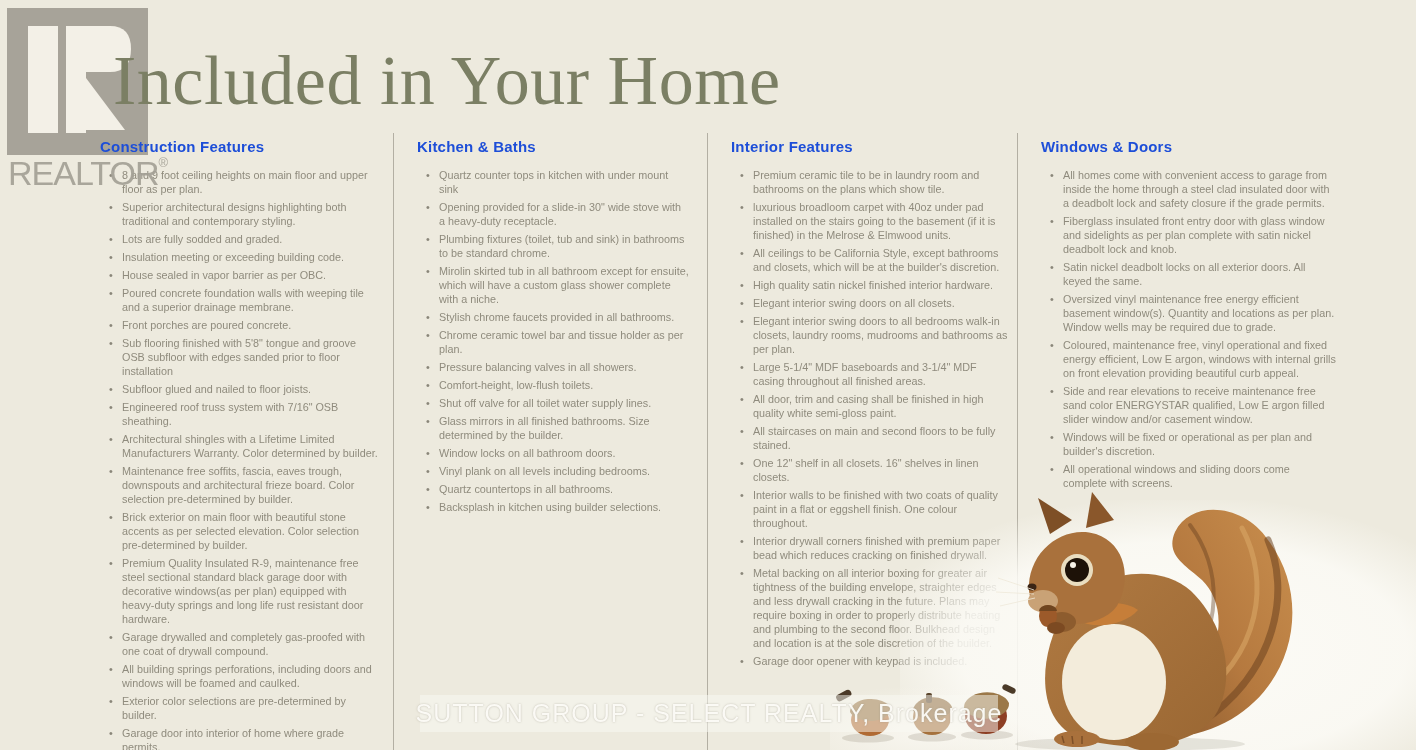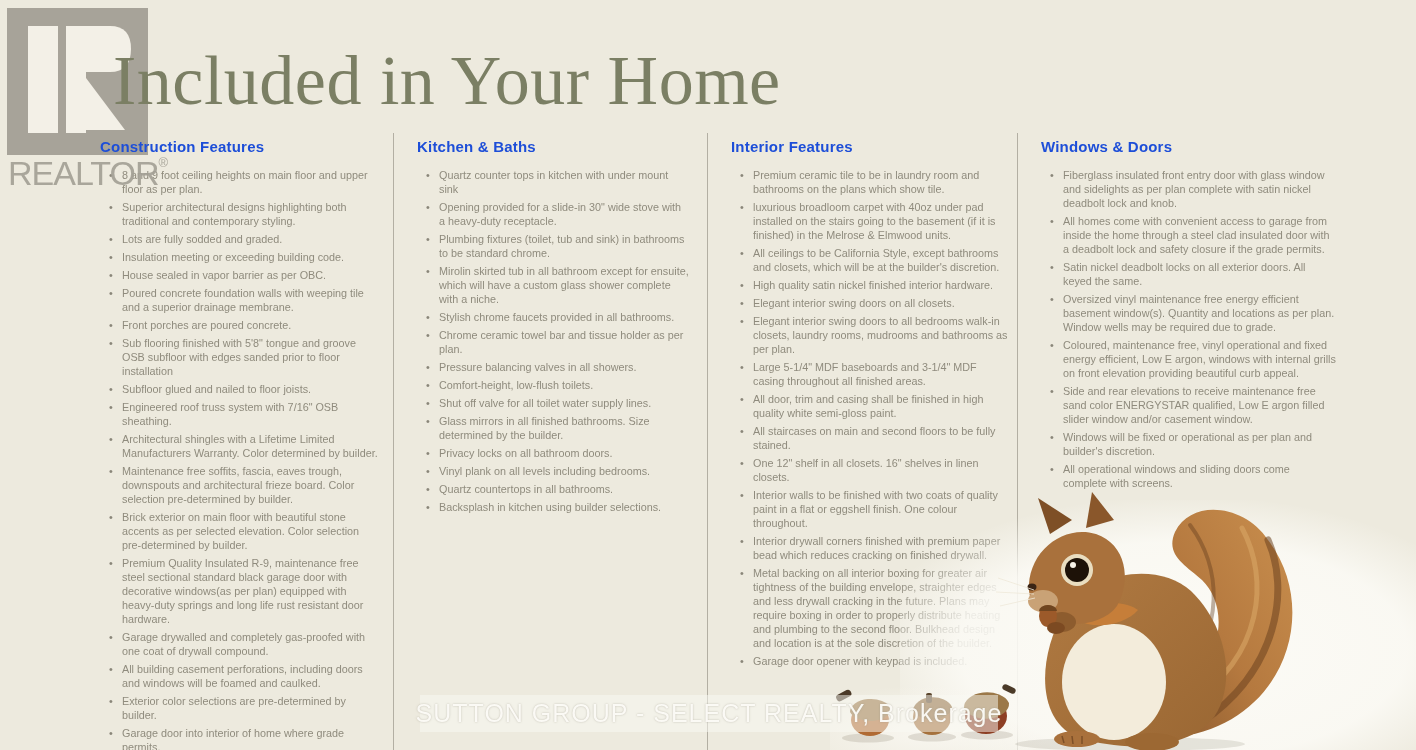--- a/index.html
+++ b/index.html
@@ -76,41 +76,41 @@
         <li>Poured concrete foundation walls with weeping tile and a superior drainage membrane.</li>
         <li>Front porches are poured concrete.</li>
         <li>Sub flooring finished with 5'8" tongue and groove OSB subfloor with edges sanded prior to floor installation</li>
         <li>Subfloor glued and nailed to floor joists.</li>
         <li>Engineered roof truss system with 7/16" OSB sheathing.</li>
         <li>Architectural shingles with a Lifetime Limited Manufacturers Warranty. Color determined by builder.</li>
         <li>Maintenance free soffits, fascia, eaves trough, downspouts and architectural frieze board. Color selection pre-determined by builder.</li>
         <li>Brick exterior on main floor with beautiful stone accents as per selected elevation. Color selection pre-determined by builder.</li>
         <li>Premium Quality Insulated R-9, maintenance free steel sectional standard black garage door with decorative windows(as per plan) equipped with heavy-duty springs and long life rust resistant door hardware.</li>
         <li>Garage drywalled and completely gas-proofed with one coat of drywall compound.</li>
-        <li>All building casement perforations, including doors and windows will be foamed and caulked.</li>
+        <li>All building springs perforations, including doors and windows will be foamed and caulked.</li>
         <li>Exterior color selections are pre-determined by builder.</li>
         <li>Garage door into interior of home where grade permits.</li>
         <li>Air conditioner included.</li>
       </ul>
   </div>
 
   <div class="col col-2">
     <h2>Kitchen &amp; Baths</h2>
     <ul>
         <li>Quartz counter tops in kitchen with under mount sink</li>
         <li>Opening provided for a slide-in 30" wide stove with a heavy-duty receptacle.</li>
         <li>Plumbing fixtures (toilet, tub and sink) in bathrooms to be standard chrome.</li>
         <li>Mirolin skirted tub in all bathroom except for ensuite, which will have a custom glass shower complete with a niche.</li>
         <li>Stylish chrome faucets provided in all bathrooms.</li>
         <li>Chrome ceramic towel bar and tissue holder as per plan.</li>
         <li>Pressure balancing valves in all showers.</li>
         <li>Comfort-height, low-flush toilets.</li>
         <li>Shut off valve for all toilet water supply lines.</li>
         <li>Glass mirrors in all finished bathrooms. Size determined by the builder.</li>
-        <li>Privacy locks on all bathroom doors.</li>
+        <li>Window locks on all bathroom doors.</li>
         <li>Vinyl plank on all levels including bedrooms.</li>
         <li>Quartz countertops in all bathrooms.</li>
         <li>Backsplash in kitchen using builder selections.</li>
       </ul>
   </div>
 
   <div class="col col-3">
     <h2>Interior Features</h2>
     <ul>
         <li>Premium ceramic tile to be in laundry room and bathrooms on the plans which show tile.</li>
@@ -126,22 +126,22 @@
         <li>Interior walls to be finished with two coats of quality paint in a flat or eggshell finish. One colour throughout.</li>
         <li>Interior drywall corners finished with premium paper bead which reduces cracking on finished drywall.</li>
         <li>Metal backing on all interior boxing for greater air tightness of the building envelope, straighter edges and less drywall cracking in the future. Plans may require boxing in order to properly distribute heating and plumbing to the second floor. Bulkhead design and location is at the sole discretion of the builder.</li>
         <li>Garage door opener with keypad is included.</li>
       </ul>
   </div>
 
   <div class="col col-4">
     <h2>Windows &amp; Doors</h2>
     <ul>
+        <li>All homes come with convenient access to garage from inside the home through a steel clad insulated door with a deadbolt lock and safety closure if the grade permits.</li>
         <li>Fiberglass insulated front entry door with glass window and sidelights as per plan complete with satin nickel deadbolt lock and knob.</li>
-        <li>All homes come with convenient access to garage from inside the home through a steel clad insulated door with a deadbolt lock and safety closure if the grade permits.</li>
         <li>Satin nickel deadbolt locks on all exterior doors. All keyed the same.</li>
         <li>Oversized vinyl maintenance free energy efficient basement window(s). Quantity and locations as per plan. Window wells may be required due to grade.</li>
         <li>Coloured, maintenance free, vinyl operational and fixed energy efficient, Low E argon, windows with internal grills on front elevation providing beautiful curb appeal.</li>
         <li>Side and rear elevations to receive maintenance free sand color ENERGYSTAR qualified, Low E argon filled slider window and/or casement window.</li>
         <li>Windows will be fixed or operational as per plan and builder's discretion.</li>
         <li>All operational windows and sliding doors come complete with screens.</li>
       </ul>
   </div>
 
   <div class="illustration">

